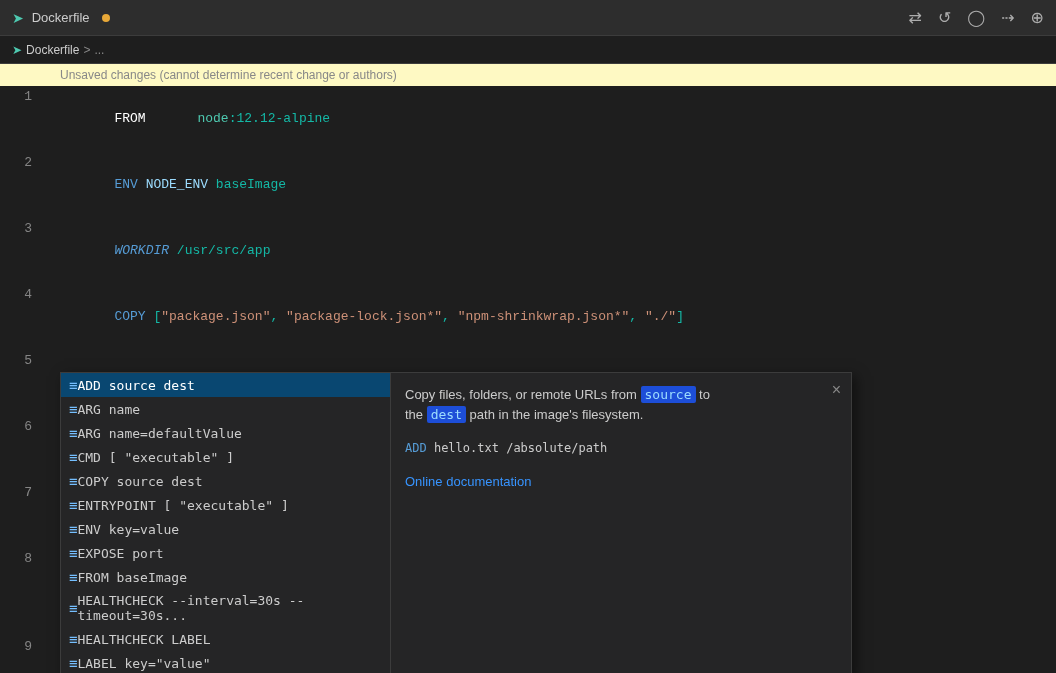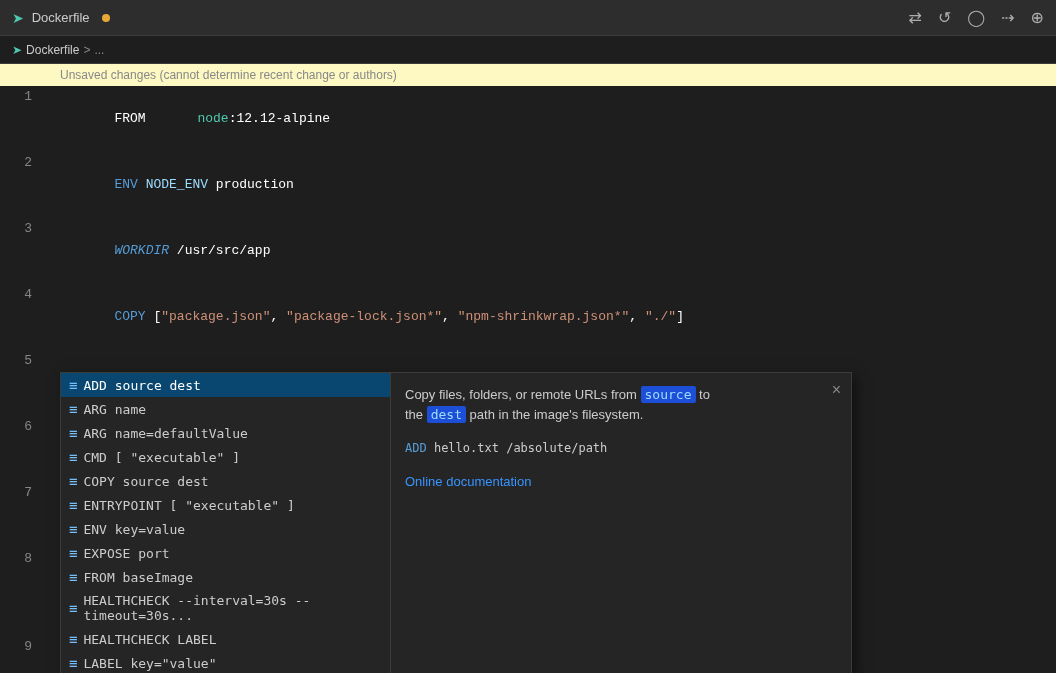--- a/index.html
+++ b/index.html
@@ -117,21 +117,21 @@
     .kw-from { color: #ffffff; }
     .kw-env { color: #569cd6; }
     .kw-workdir { color: #569cd6; font-style: italic; }
     .kw-copy { color: #569cd6; }
     .kw-run { color: #569cd6; }
     .kw-expose { color: #569cd6; }
     .kw-cmd { color: #569cd6; }
     .val-node { color: #4ec9b0; margin-left: 44px; }
     .val-string { color: #ce9178; }
     .val-number { color: #b5cea8; }
-    .val-plain { color: #ffffff; }
+    .val-plain { color: #14b8a6; }
     .val-env { color: #9cdcfe; }
     .cursor-line {
       display: flex;
       align-items: center;
     }
     .cursor {
       display: inline-block;
       width: 2px;
       height: 16px;
       background: #aeafad;
@@ -159,21 +159,20 @@
       max-height: 320px;
     }
 
     .autocomplete-item {
       display: flex;
       align-items: center;
       padding: 4px 8px;
       font-family: 'Consolas', monospace;
       font-size: 13px;
       cursor: pointer;
-      gap: 6px;
       color: #cccccc;
     }
     .autocomplete-item:hover, .autocomplete-item.selected {
       background: #094771;
       color: #ffffff;
     }
 
     
     .detail-panel {
       width: 460px;
@@ -268,21 +267,21 @@
     <div class="code-line">
       <span class="line-num">1</span>
       <span class="code-content">
         <span class="kw-from">FROM</span><span class="val-plain"> </span><span class="val-node">node</span><span class="val-plain">:12.12-alpine</span>
       </span>
     </div>
 
     <div class="code-line">
       <span class="line-num">2</span>
       <span class="code-content">
-        <span class="kw-env">ENV</span><span class="val-plain"> </span><span class="val-env">NODE_ENV</span><span class="val-plain"> production</span>
+        <span class="kw-env">ENV</span><span class="val-plain"> </span><span class="val-env">NODE_ENV</span><span class="val-plain"> baseImage</span>
       </span>
     </div>
 
     <div class="code-line">
       <span class="line-num">3</span>
       <span class="code-content">
         <span class="kw-workdir">WORKDIR</span><span class="val-plain"> /usr/src/app</span>
       </span>
     </div>
 

